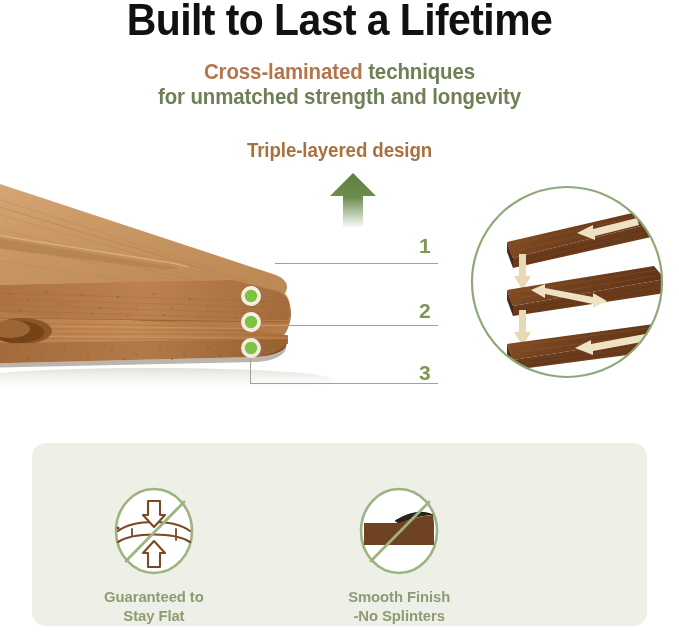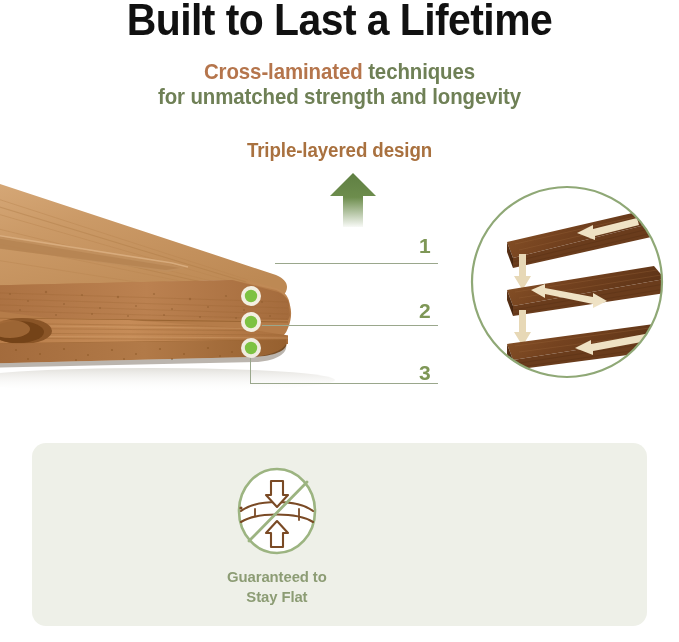--- a/index.html
+++ b/index.html
@@ -80,21 +80,21 @@
     position:absolute; left:469px; top:184px; width:196px; height:196px;
   }
 
   
   .panel{
     position:absolute; left:32px; top:443px; width:615px; height:183px;
     background:#eef0e8; border-radius:14px;
   }
   .features{
     position:absolute; left:32px; top:443px; width:489px; height:183px;
-    display:flex; align-items:center; justify-content:space-around;
+    display:flex; align-items:flex-end; justify-content:space-around;
     padding-top:3px;
   }
   .feature{
     width:190px; display:flex; flex-direction:column; align-items:center;
   }
   .feature-icon{ width:96px; height:96px; }
   .feature-label{
     margin-top:6px; text-align:center;
     font-size:15.5px; font-weight:bold; line-height:1.27;
     color:#8c9c74; letter-spacing:-0.1px;
@@ -384,15 +384,30 @@
 
         <path d="M42 82 L54 82 L54 68 L59 68 L48 56 L37 68 L42 68 Z" fill="#ffffff" stroke="#7a4a25" stroke-width="2.1" stroke-linejoin="round"></path>
 
         <path d="M20 76 L78 17" stroke="#9cb481" stroke-width="2.8" stroke-linecap="round"></path>
       </svg>
       <div class="feature-label">Guaranteed to
 Stay Flat</div>
     </div>
 
 
+    <div class="feature">
+      <svg class="feature-icon" viewBox="0 0 96 96">
+        <ellipse cx="48" cy="46" rx="38" ry="42" fill="#ffffff" stroke="#9cb481" stroke-width="2.6"></ellipse>
+
+        <path d="M44 36 C58 27 72 25 82 30 C72 30 58 34 48 39 Z" fill="#2f2318"></path>
+        <path d="M44 36 C58 27 72 25 82 30" fill="none" stroke="#1d1710" stroke-width="1"></path>
+
+        <rect x="13" y="38" width="70" height="22" fill="#6e4222"></rect>
+        <path d="M13 38 L48 38 C58 34 70 31 82 30 L83 38 Z" fill="#6e4222"></path>
+
+        <path d="M20 76 L78 17" stroke="#9cb481" stroke-width="2.8" stroke-linecap="round"></path>
+      </svg>
+      <div class="feature-label">Smooth Finish
+-No Splinters</div>
+    </div>
   </div>
 
 </div>
 
 </body></html>

